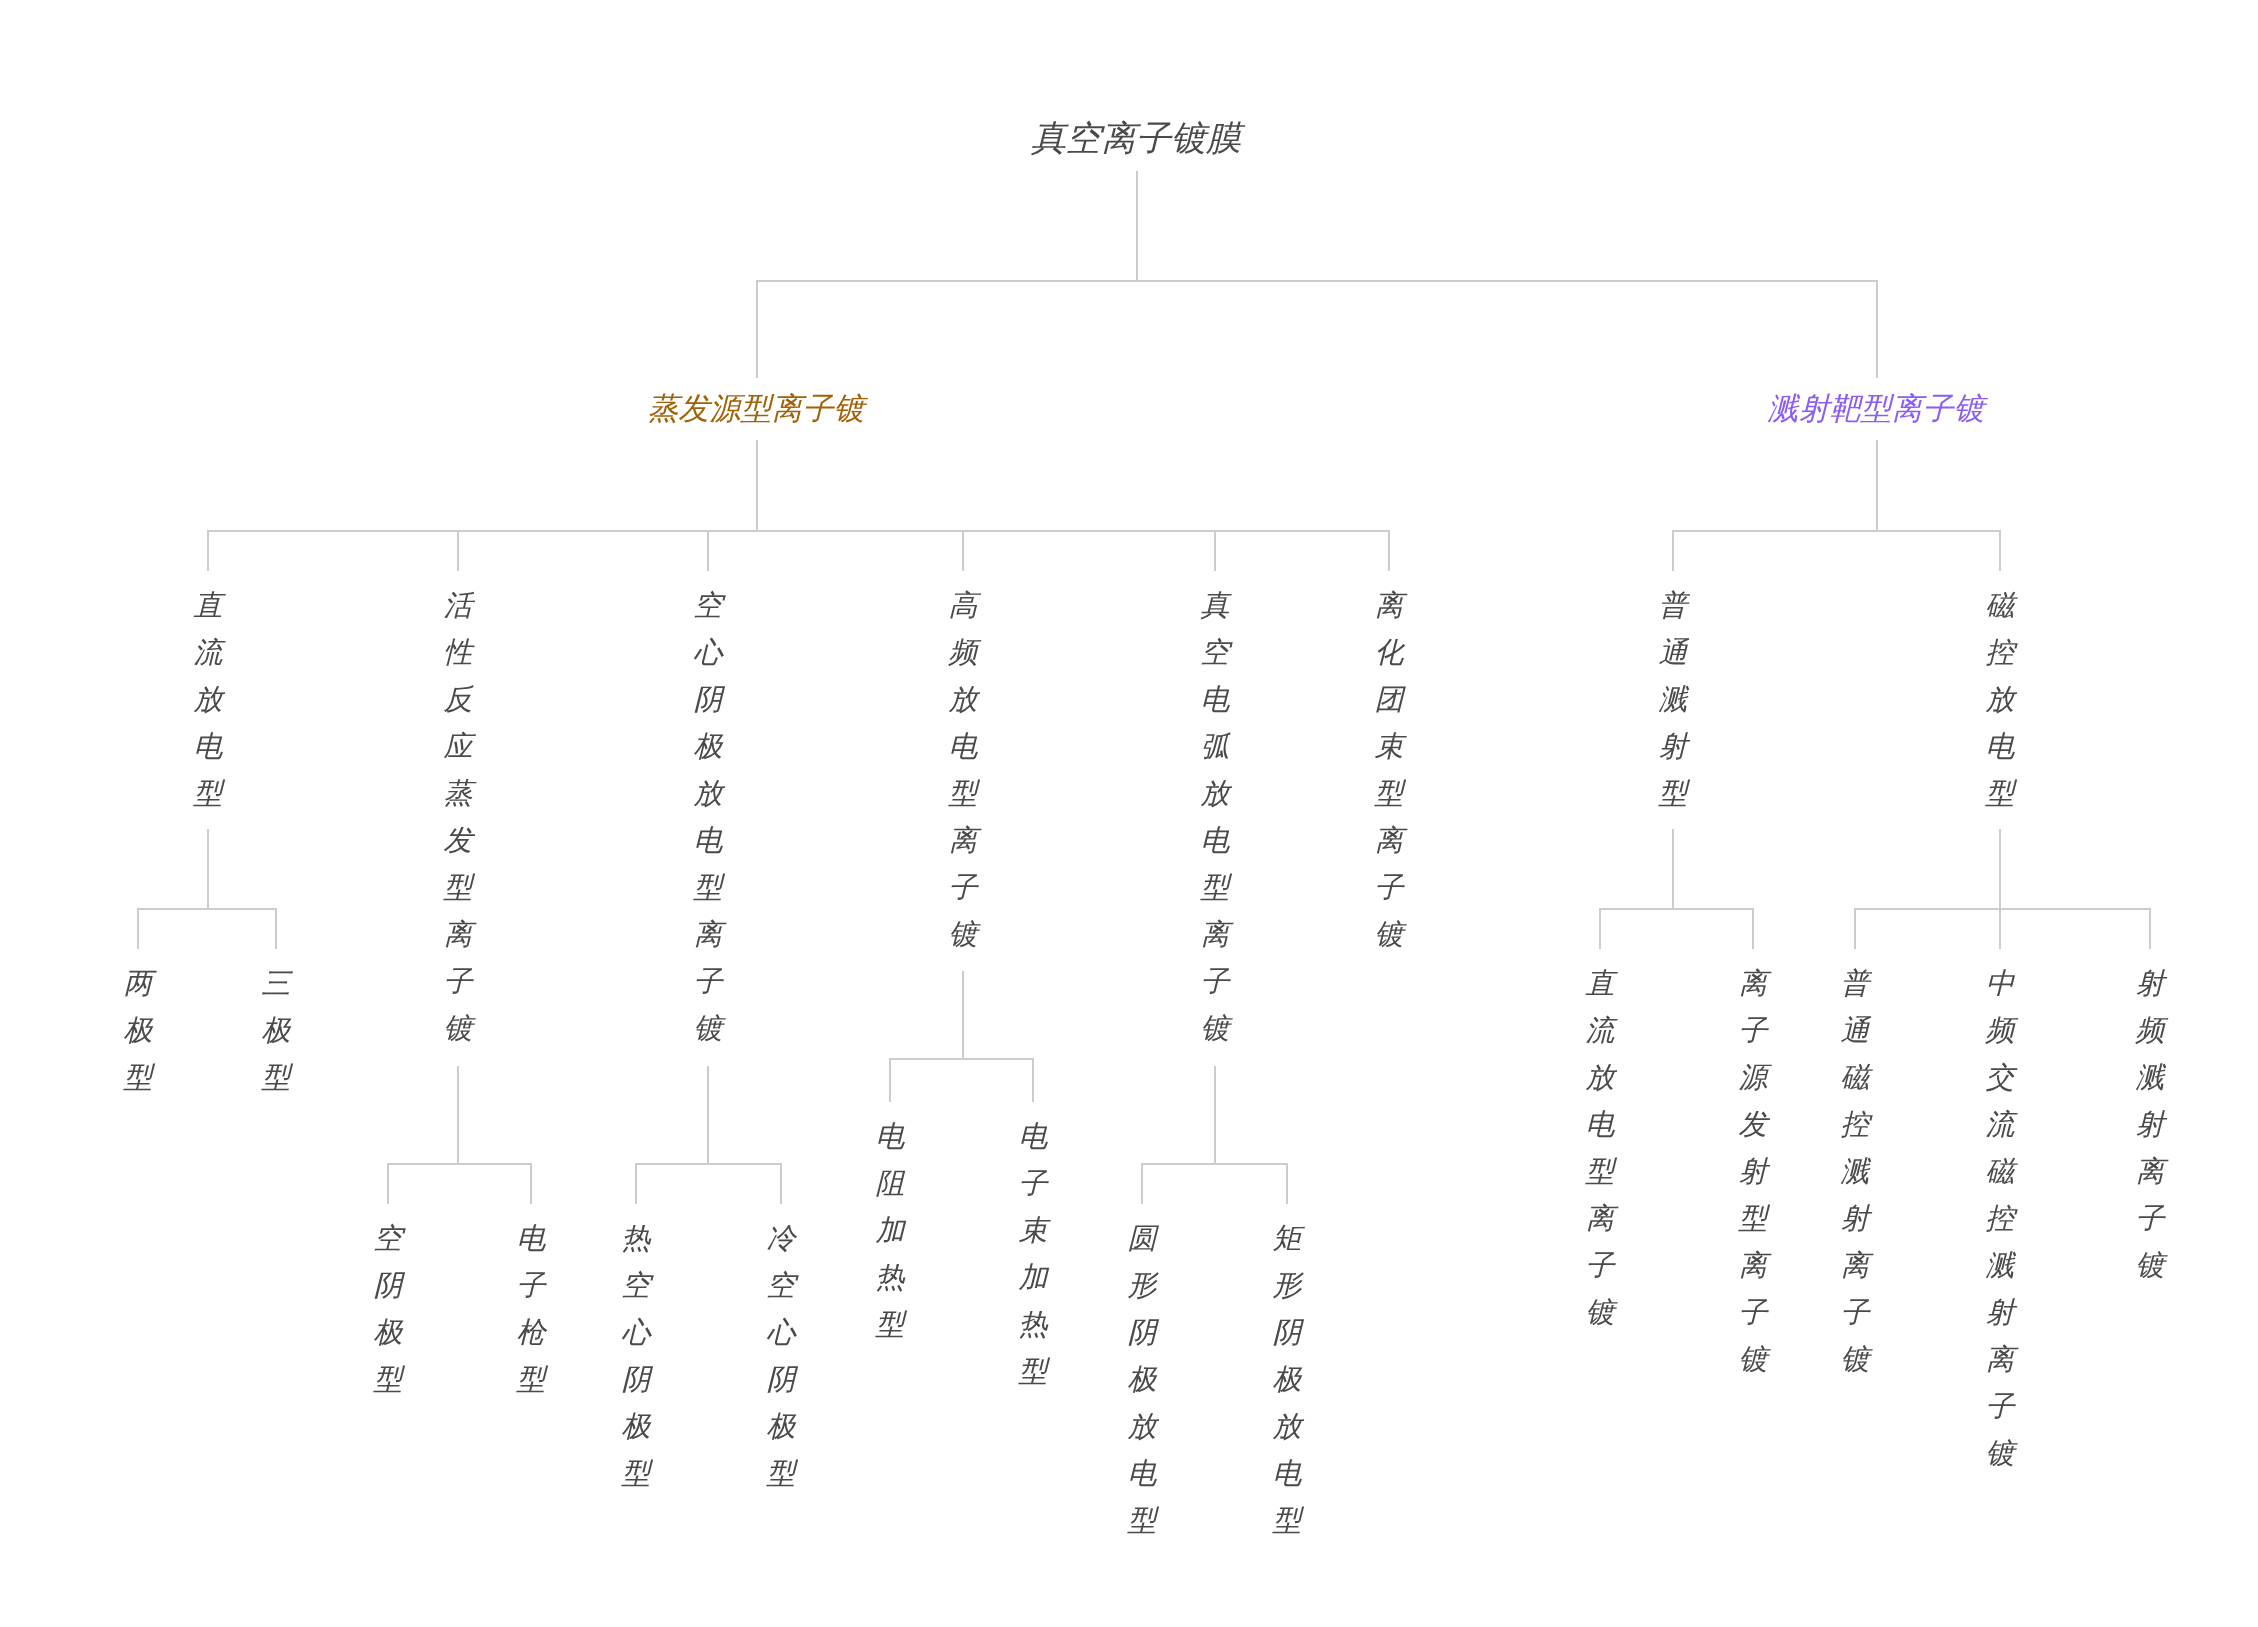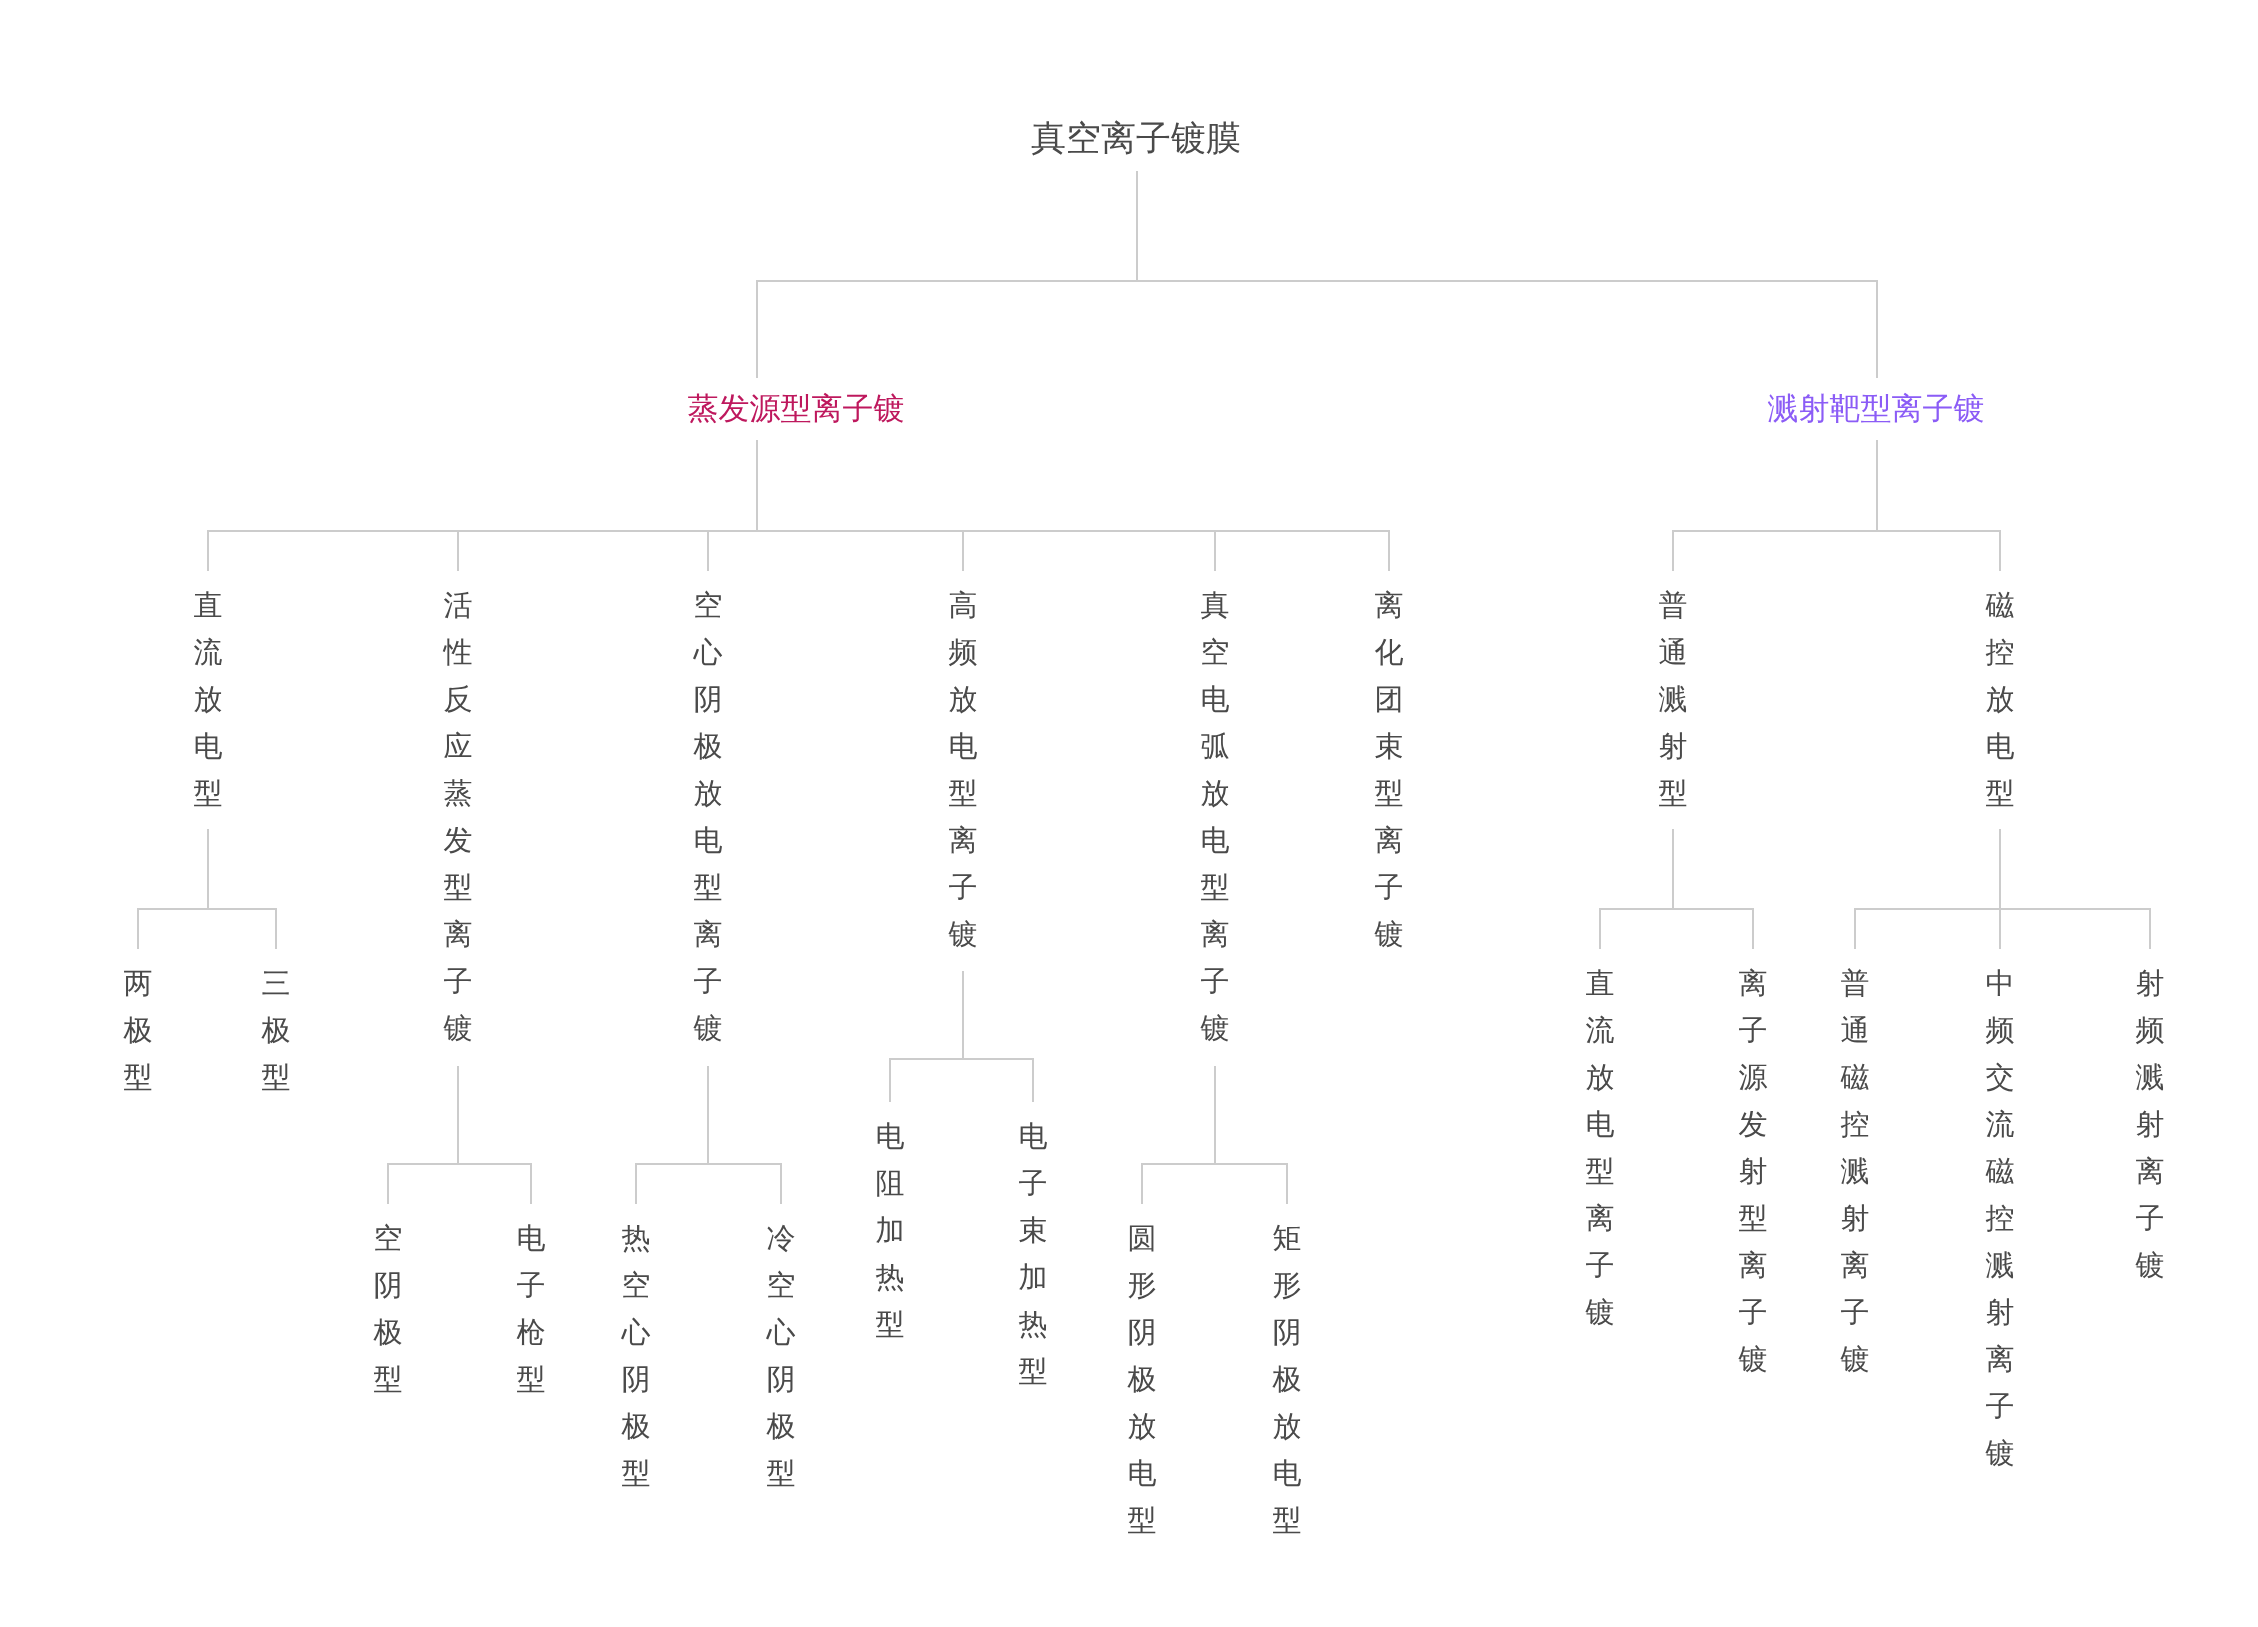--- a/index.html
+++ b/index.html
@@ -3,39 +3,40 @@
 <meta charset="utf-8">
 <style>
   html, body { margin: 0; padding: 0; background: #ffffff; }
   body { font-family: "Liberation Sans", "DejaVu Sans", sans-serif; }
   #canvas {
     position: relative;
     width: 2258px;
     height: 1627px;
     background: #ffffff;
     overflow: hidden;
+    font-style: italic;
   }
   .node { position: absolute; color: #4a4a4a; transform: translateX(-50%); }
   .node.h { white-space: nowrap; font-size: 31px; line-height: 40px; height: 40px; font-weight: 400; }
   .node.h.root { font-size: 35px; line-height: 44px; height: 44px; }
   .node.v { display: flex; flex-direction: column; align-items: center; font-size: 29px; }
   .node.v span { display: block; height: 47px; line-height: 47px; text-align: center; white-space: nowrap; }
   .line { position: absolute; background: #cccccc; }
   .line.vl { width: 1.8px; }
   .line.hl { height: 1.8px; }
 </style>
 </head>
 <body>
 
 <div id="canvas" style="width: 2258px; height: 1627px; background: rgb(255, 255, 255);">
     <div class="node h root" style="left: 1136px; top: 116px; color: rgb(74, 74, 74);">真空离子镀膜</div>
     <div class="line vl" style="left: 1136px; top: 171px; height: 110px; background: rgb(204, 204, 204);"></div>
     <div class="line hl" style="left: 756px; top: 280px; width: 1122px; background: rgb(204, 204, 204);"></div>
     <div class="line vl" style="left: 756px; top: 281px; height: 97px; background: rgb(204, 204, 204);"></div>
-    <div class="node h" style="left: 756px; top: 389px; color: #be185d; margin-left: 40px;">蒸发源型离子镀</div>
+    <div class="node h" style="left: 756px; top: 389px; color: #a16207;">蒸发源型离子镀</div>
     <div class="line vl" style="left: 756px; top: 440px; height: 91px; background: rgb(204, 204, 204);"></div>
     <div class="line hl" style="left: 207px; top: 530px; width: 1183px; background: rgb(204, 204, 204);"></div>
     <div class="line vl" style="left: 207px; top: 531px; height: 40px; background: rgb(204, 204, 204);"></div>
     <div class="node v" style="left: 208px; top: 582px; color: rgb(74, 74, 74);">
       <span>直</span>
       <span>流</span>
       <span>放</span>
       <span>电</span>
       <span>型</span>
     </div>

